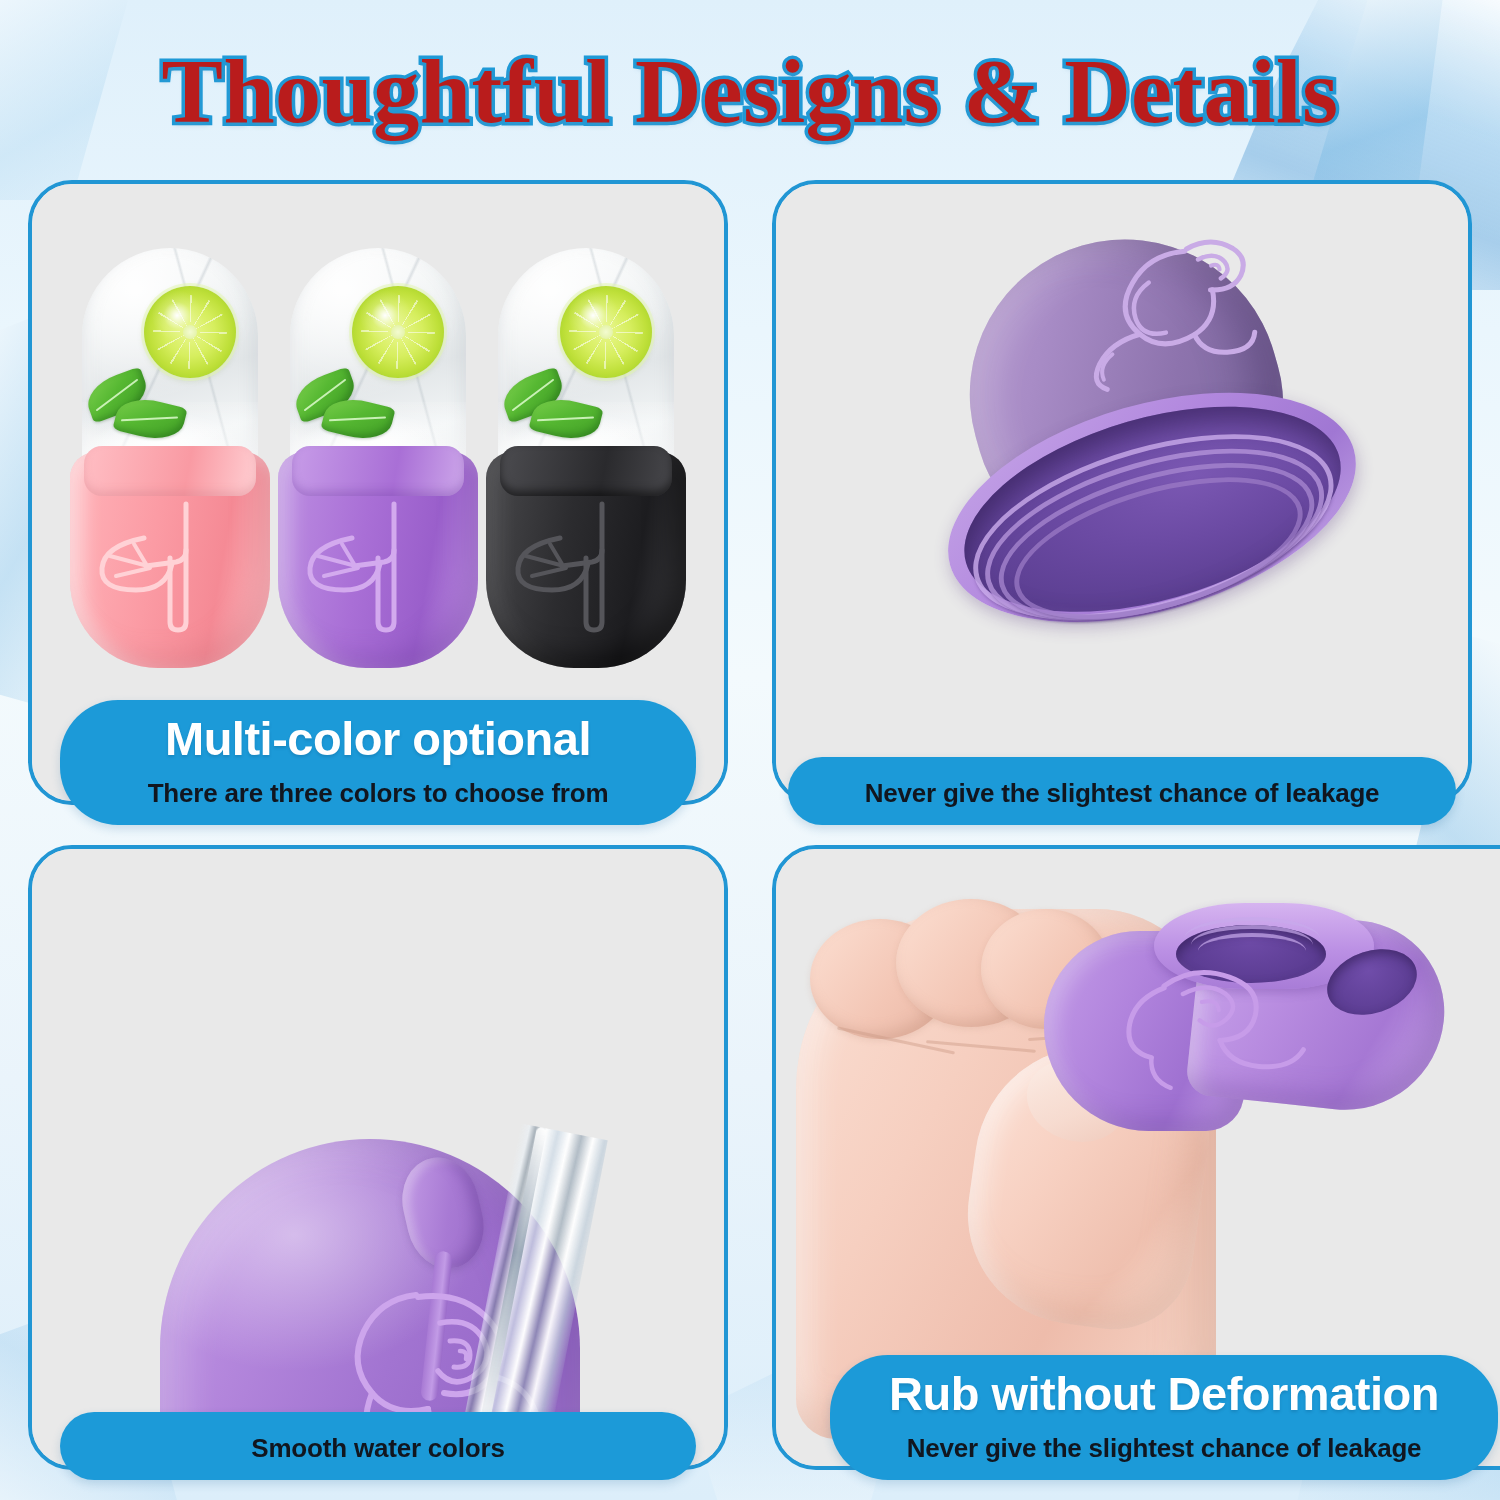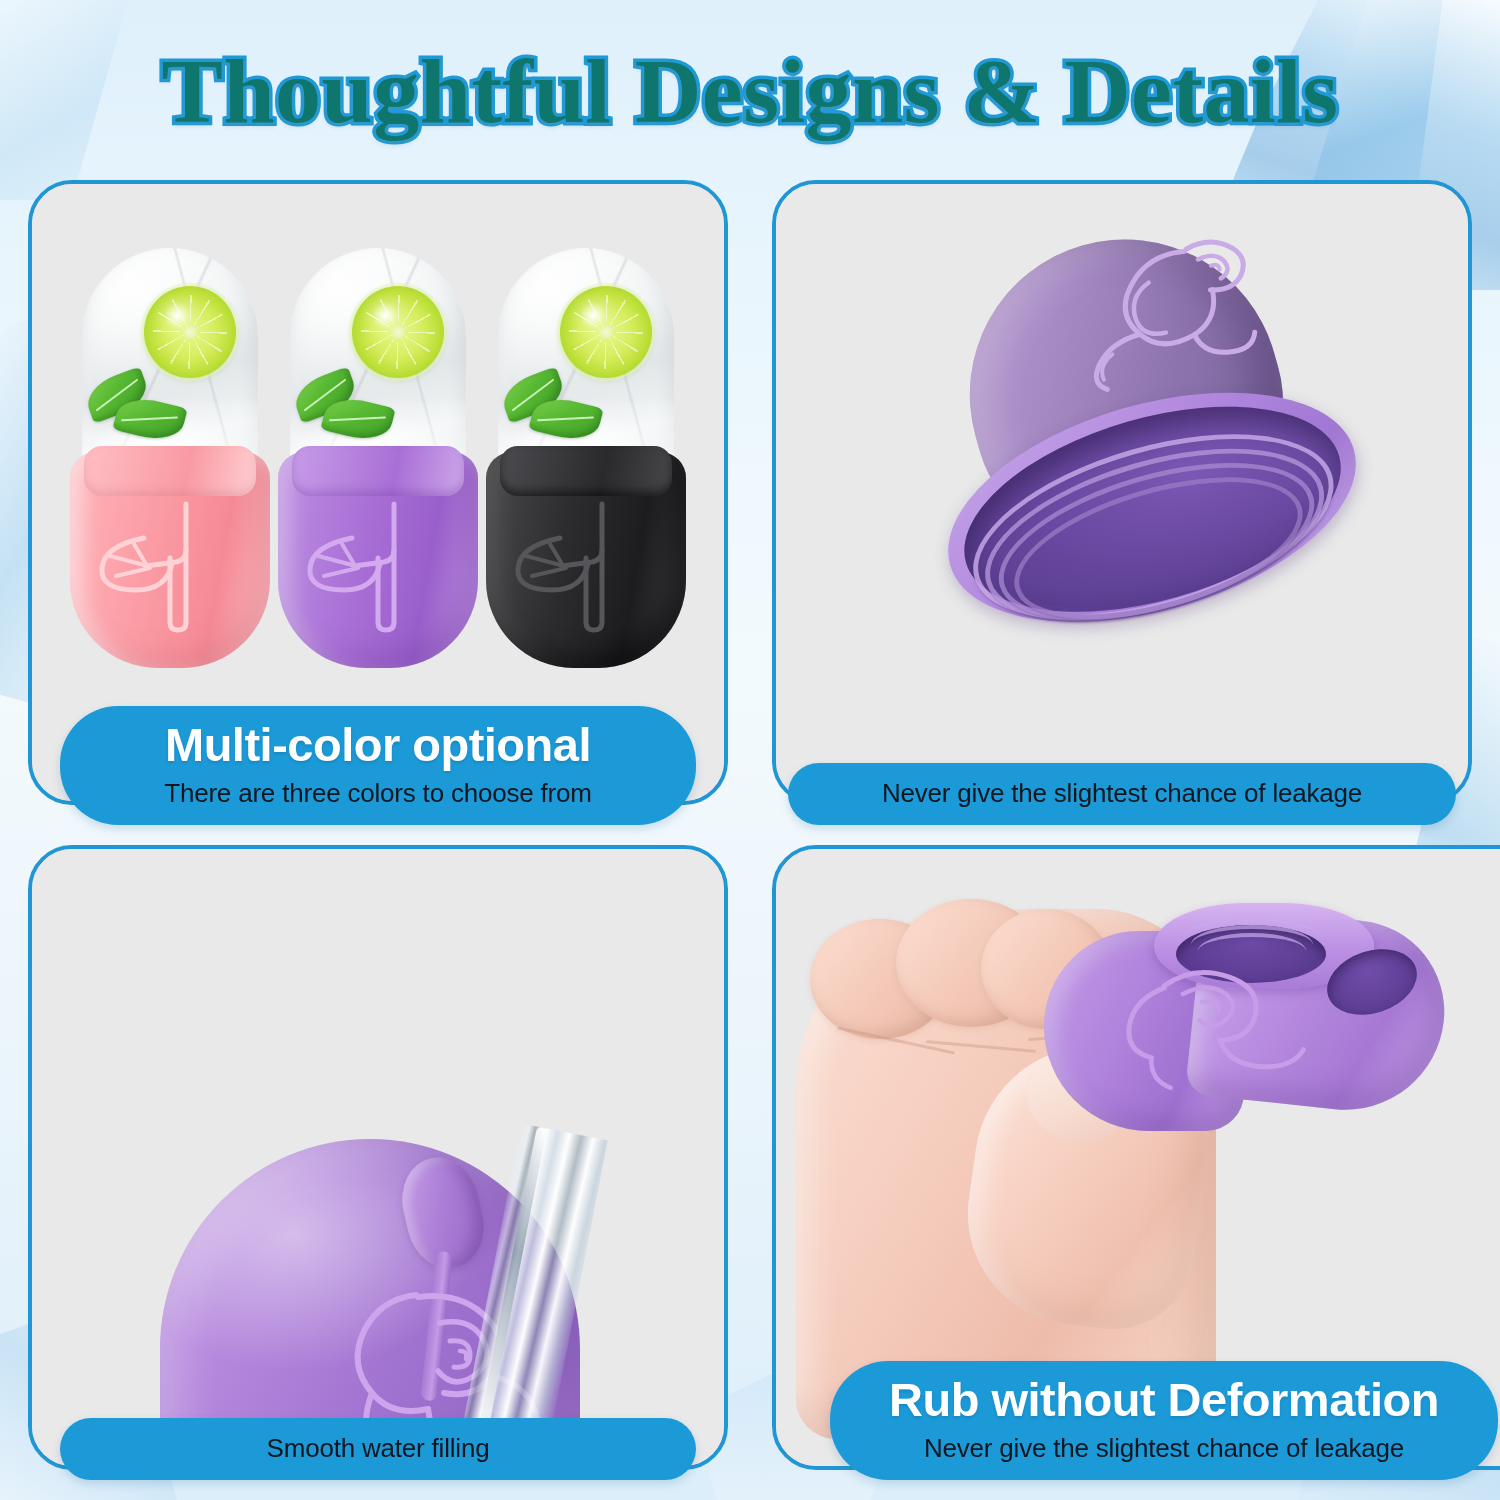--- a/index.html
+++ b/index.html
@@ -71,21 +71,21 @@
   #title-bar {
     position:absolute; left:0; top:36px; width:1500px; height:110px;
     z-index:5; display:flex; align-items:center; justify-content:center;
   }
   #page-title {
     font-family:"Liberation Serif", serif;
     font-weight:bold;
     font-size:92px;
     line-height:100px;
     letter-spacing:.5px;
-    color:#0f766e;
+    color:#b91c1c;
     -webkit-text-stroke:7px #1f9ad7;
     paint-order: stroke fill;
     white-space:nowrap;
     text-shadow: 0 3px 5px rgba(90,150,190,.35);
   }
 
   
   #grid {
     position:absolute; left:0; top:0; width:1500px; height:1500px; z-index:4;
   }
@@ -128,26 +128,26 @@
     font-weight:bold;
     font-size:47px;
     line-height:57px;
     white-space:nowrap;
     letter-spacing:-.5px;
     text-shadow:0 2px 3px rgba(10,70,110,.22);
   }
   .banner-sub {
     color:#11161f;
     font-family:"Liberation Sans", sans-serif;
-    font-weight:normal;
+    font-weight:bold;
     font-size:26px;
     line-height:36px;
     white-space:nowrap;
     letter-spacing:-.2px;
-    margin-top:2px;
+    margin-top:8px;
   }
 
   
   .rollers { position:absolute; left:0; top:0; width:100%; height:100%; }
   .roller { position:absolute; width:200px; height:420px; top:64px; }
   #roller-pink   { left:38px; }
   #roller-purple { left:246px; }
   #roller-black  { left:454px; }
 
   .roller-ice {
@@ -543,21 +543,21 @@
               <path class="emb-path" d="M140 62 Q148 62 146 70" stroke="#cda5ec" stroke-width="4.5"></path>
               <path class="emb-path" d="M108 120 Q112 156 146 168 Q184 180 206 158" stroke="#cda5ec" stroke-width="6"></path>
               <path class="emb-path" d="M52 104 Q38 140 56 172 Q72 198 104 196" stroke="#cda5ec" stroke-width="6"></path>
               <path class="emb-path" d="M176 88 Q206 96 216 124 Q224 148 208 160" stroke="#cda5ec" stroke-width="5.5"></path>
             </svg>
           </div>
         </div>
       </div>
     </div>
     <div class="banner" id="banner-bl">
-      <div class="banner-sub">Smooth water filling</div>
+      <div class="banner-sub">Smooth water colors</div>
     </div>
   </div>
 
   <div class="panel" id="panel-br">
     <div class="panel-clip">
       <div class="hand-wrap">
         <div class="palm"></div>
         <div class="knuckle k1"></div>
         <div class="knuckle k2"></div>
         <div class="knuckle k3"></div>

